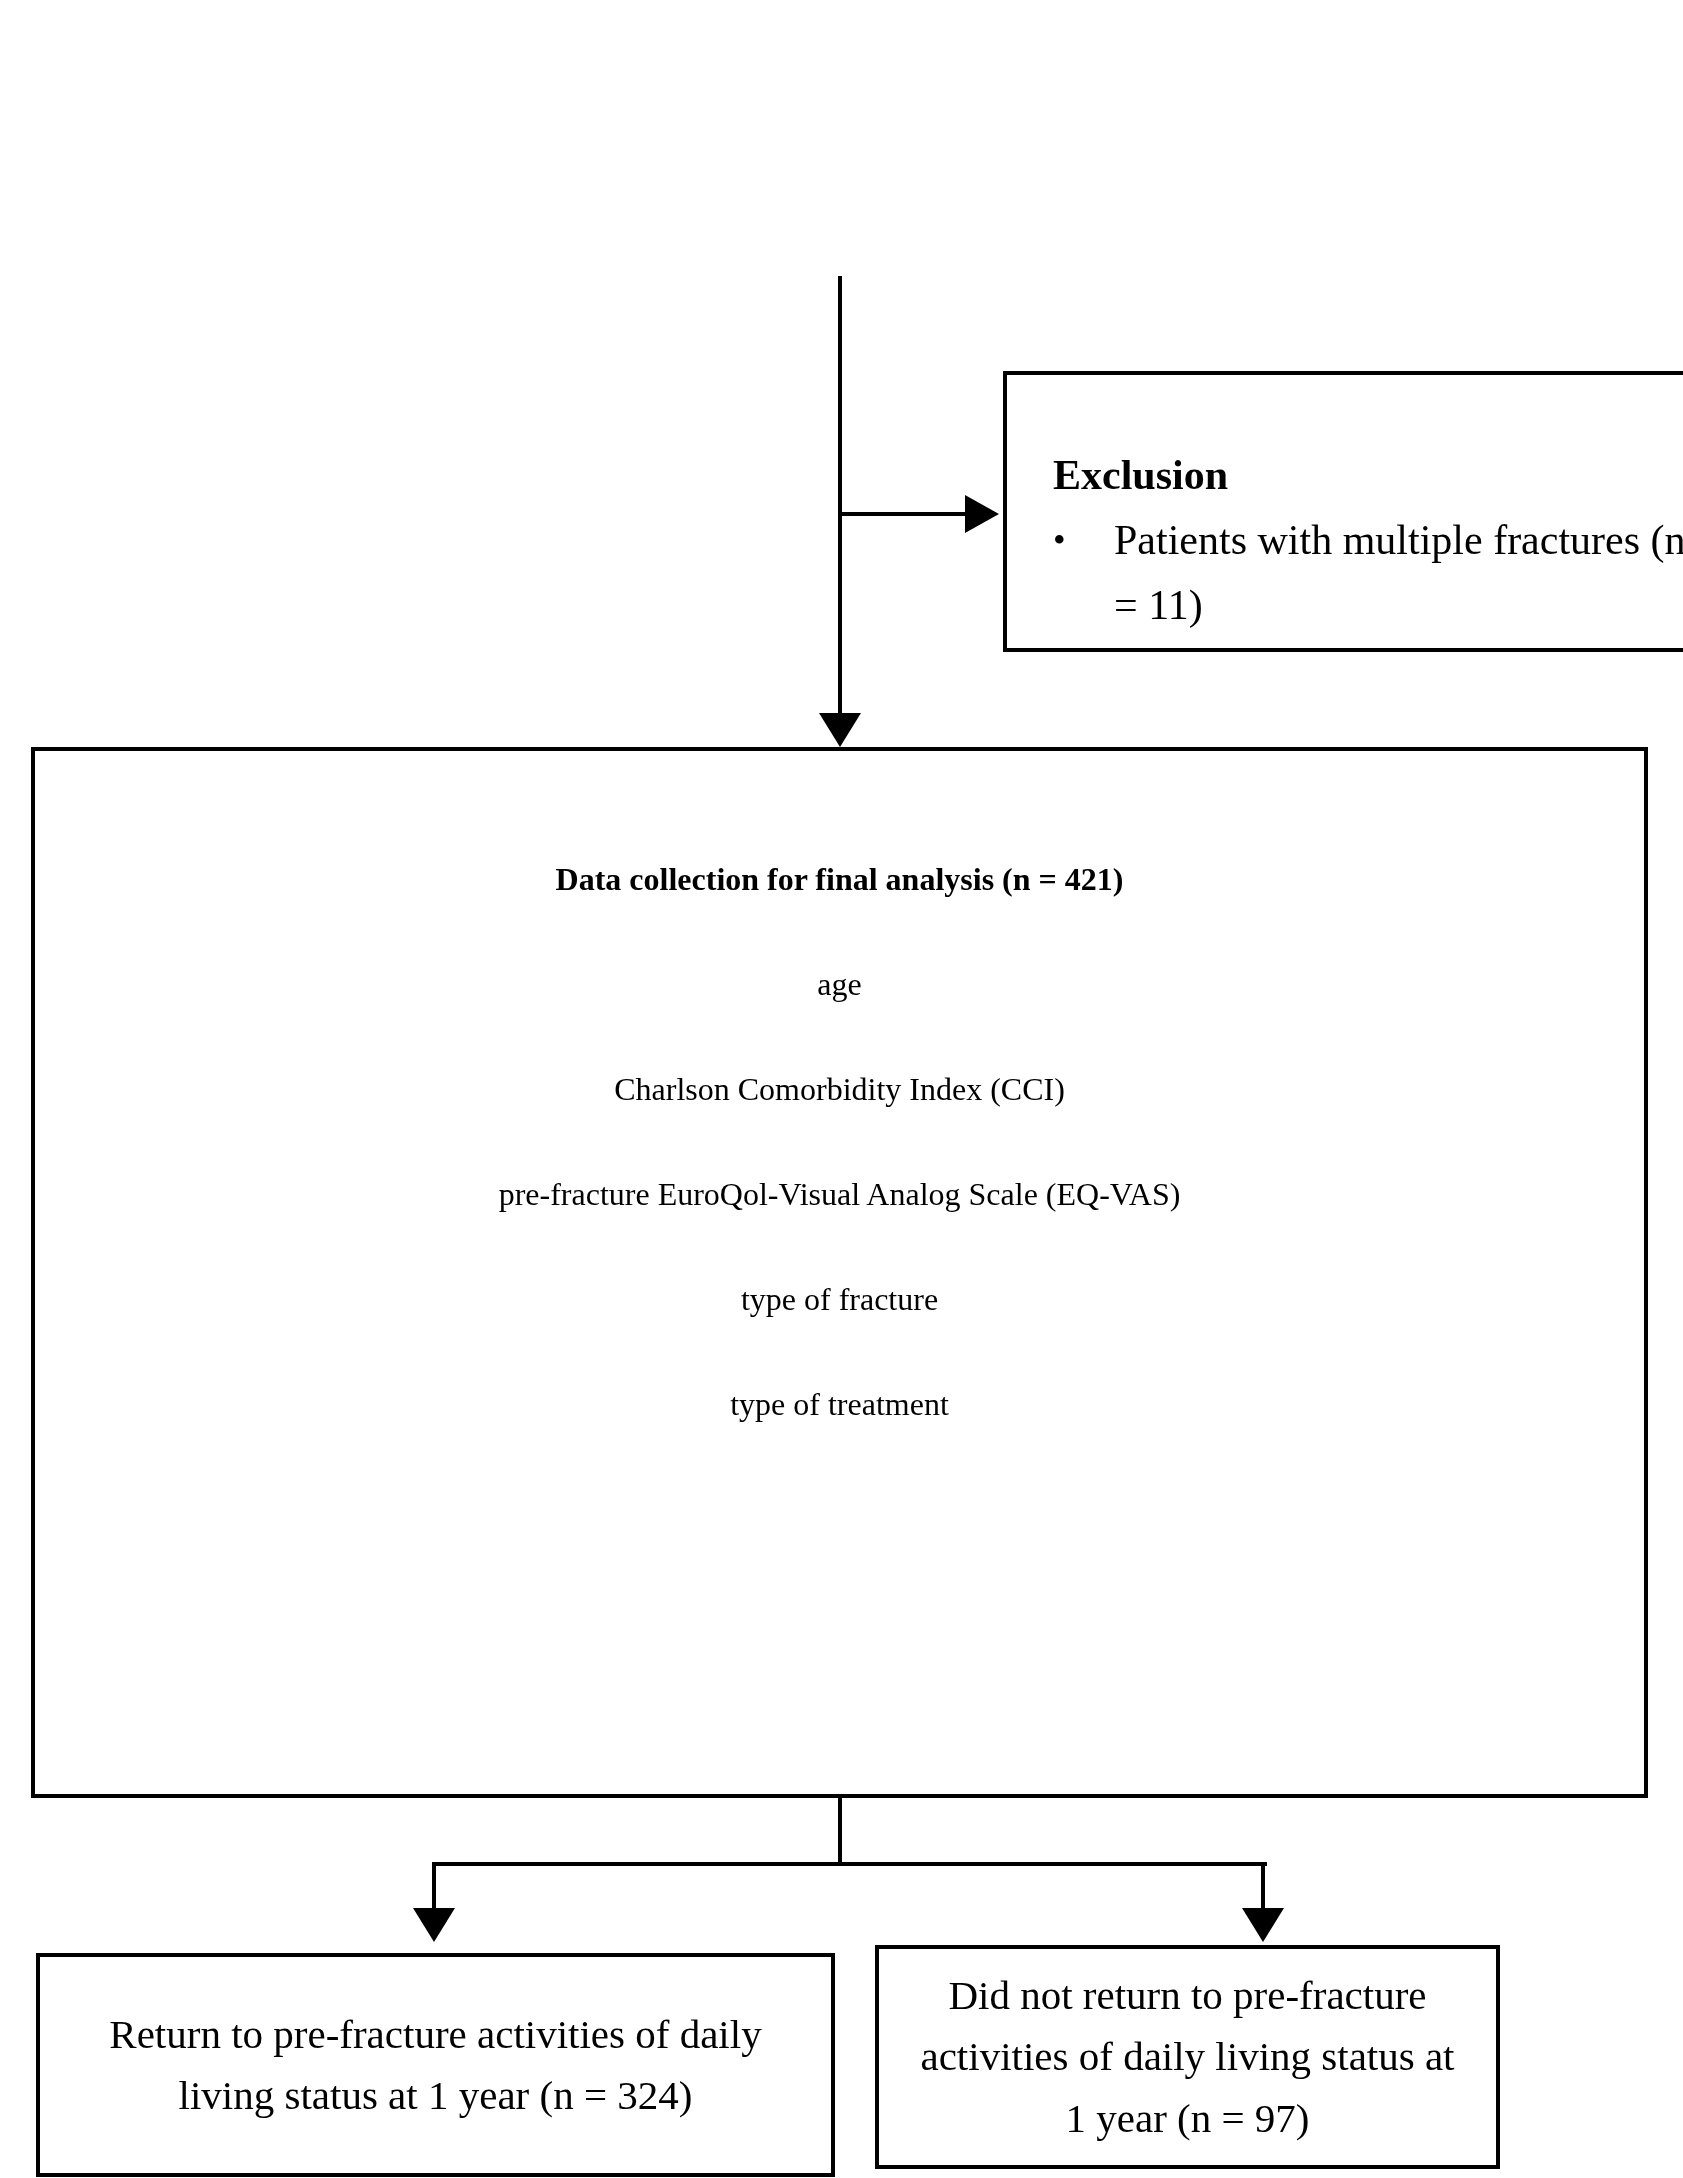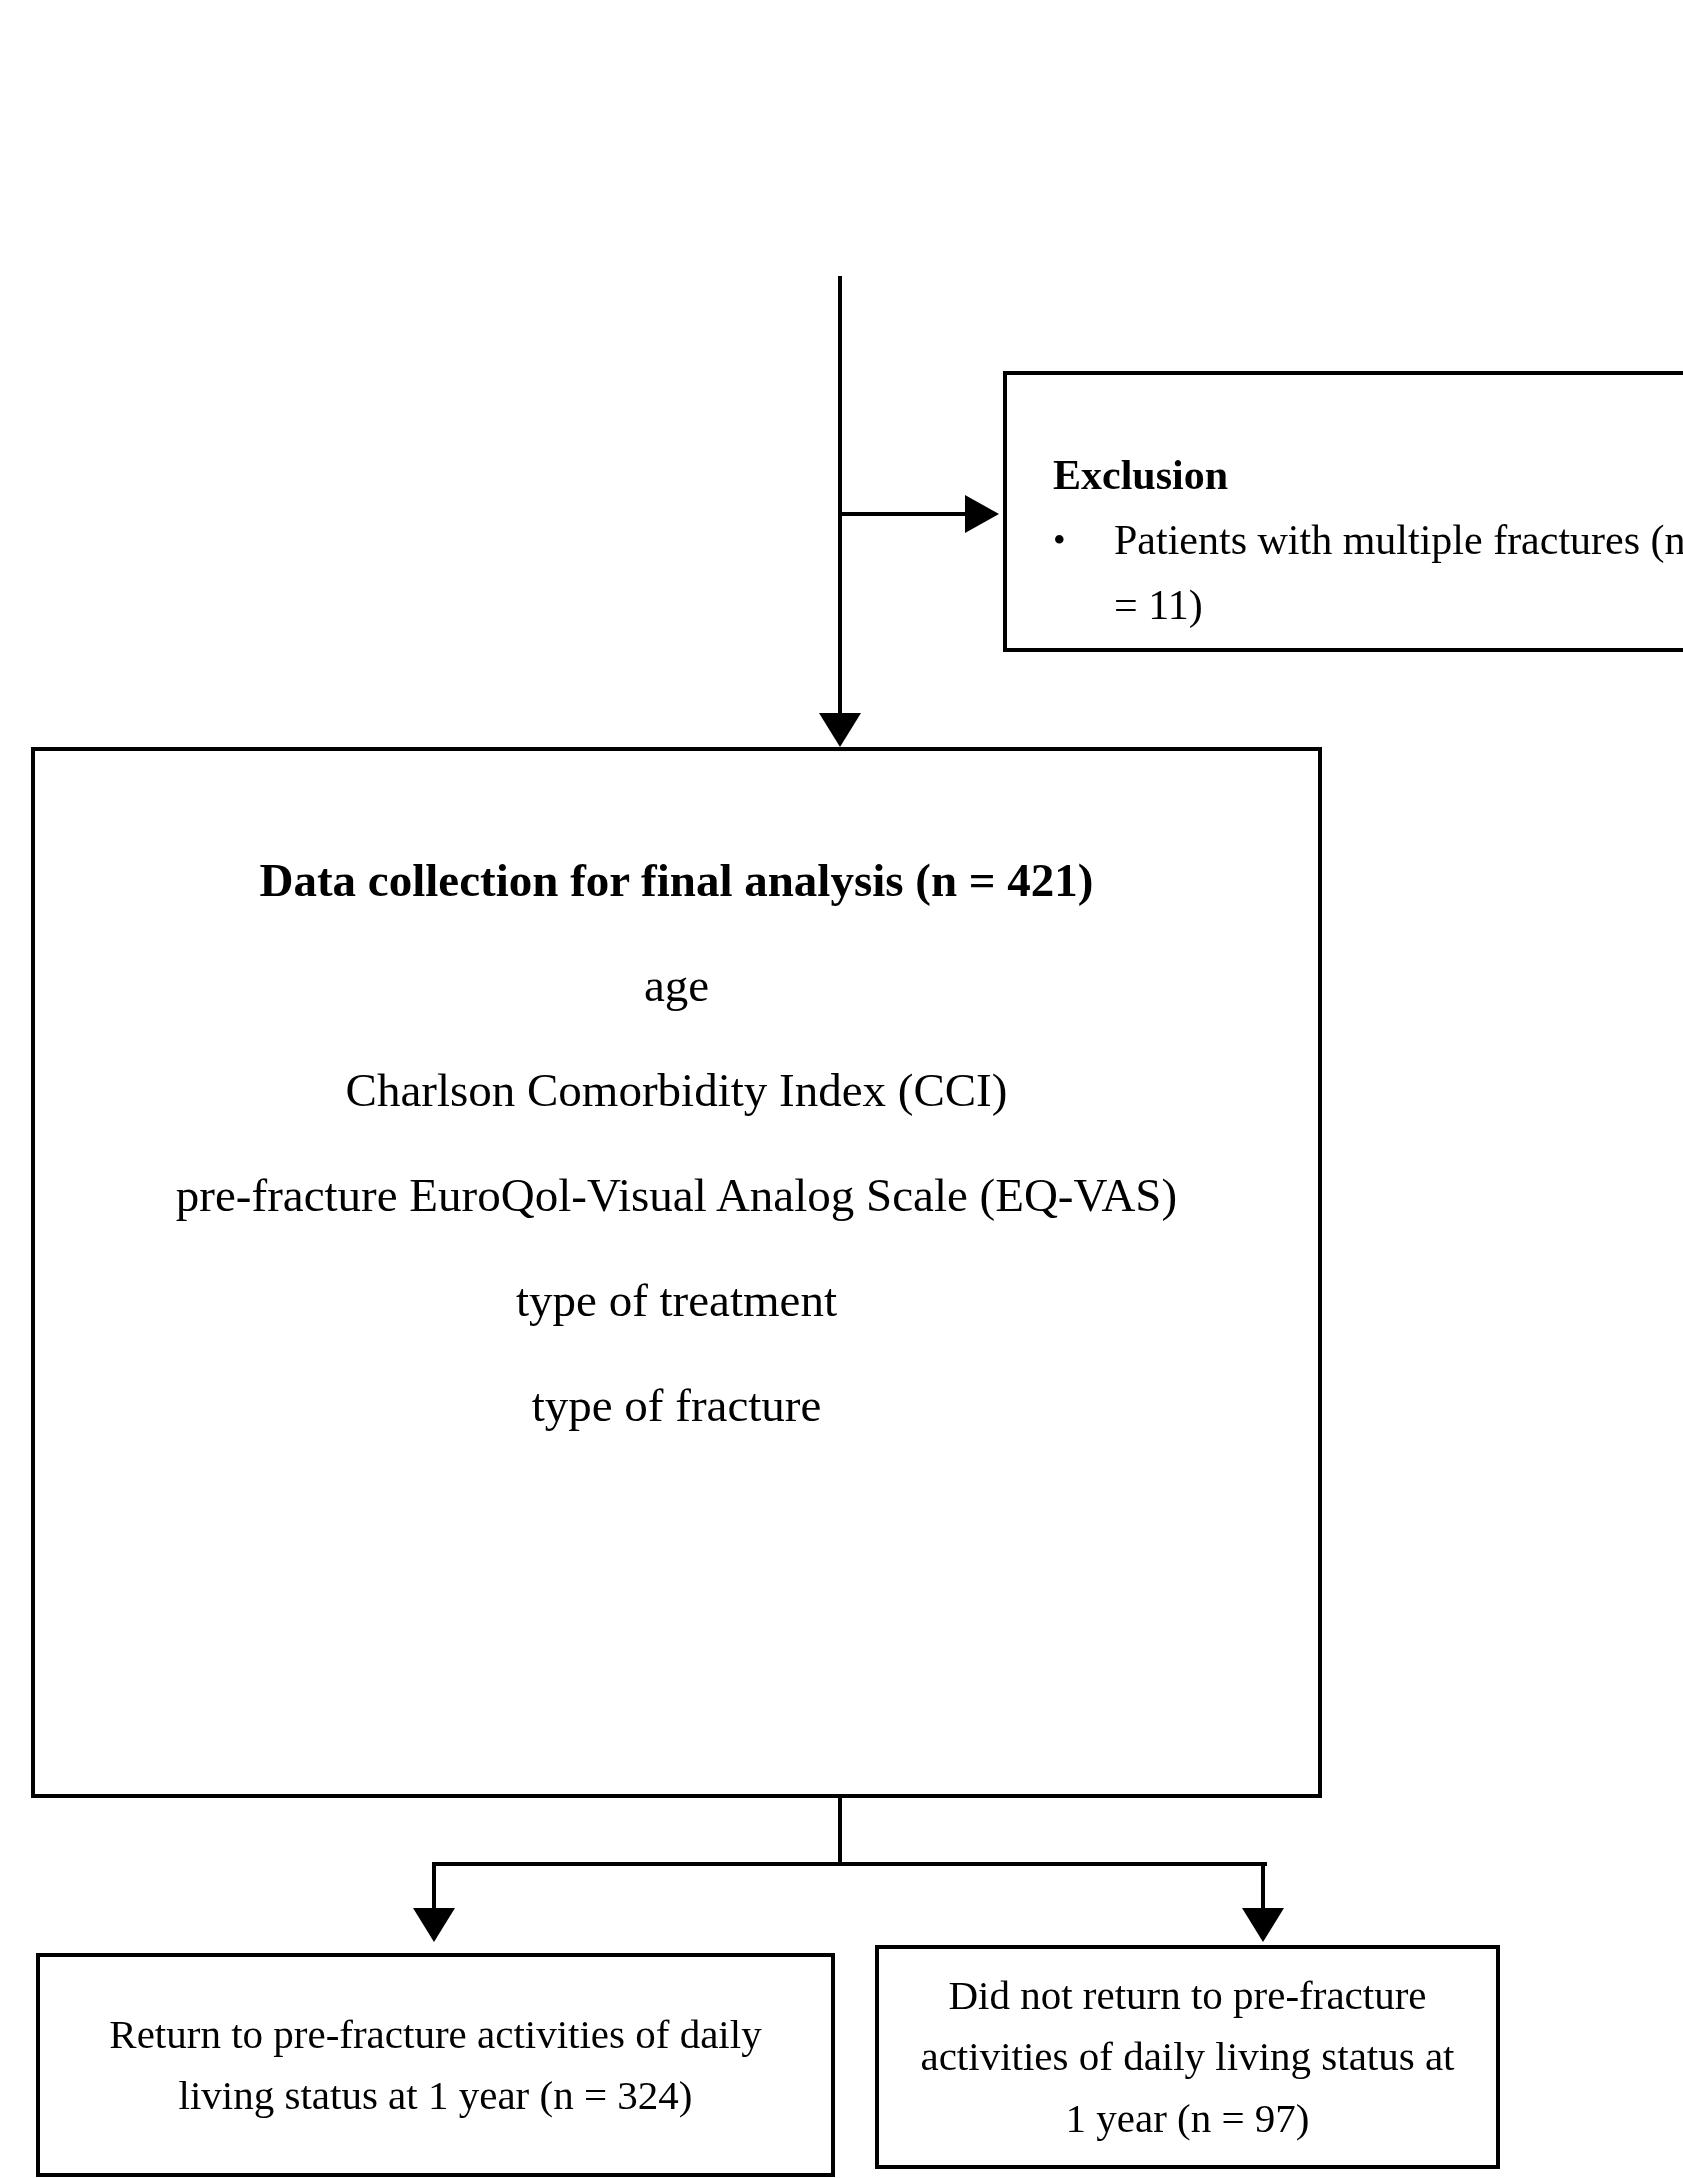--- a/index.html
+++ b/index.html
@@ -55,23 +55,23 @@
     padding: 68px 27px 0 46px;
     text-align: left;
   }
   #exclusion-box .ex-title { font-weight: bold; }
   .bullet-row { display: flex; align-items: flex-start; }
   .bullet-glyph { width: 61px; flex: 0 0 61px; font-size: 36px; line-height: 1.8; }
   .bullet-text { flex: 1; }
 
   
   #main-box {
-    left: 31px; top: 747px; width: 1291px; height: 1051px;
+    left: 31px; top: 747px; width: 1617px; height: 1051px;
     text-align: center;
-    font-size: 47px;
+    font-size: 32px;
     padding-top: 76px;
   }
   .mid-line {
     height: 105px;
     display: flex; align-items: center; justify-content: center;
   }
   .mid-title { font-weight: bold; }
 
   
   .outcome-box {
@@ -113,22 +113,22 @@
       <span class="bullet-glyph">•</span>
       <span class="bullet-text">Patients with multiple fractures (n = 11)</span>
     </div>
   </div>
 
   <div class="box" id="main-box">
     <div class="mid-line mid-title">Data collection for final analysis (n = 421)</div>
     <div class="mid-line">age</div>
     <div class="mid-line">Charlson Comorbidity Index (CCI)</div>
     <div class="mid-line">pre-fracture EuroQol-Visual Analog Scale (EQ-VAS)</div>
+    <div class="mid-line">type of fracture</div>
     <div class="mid-line">type of treatment</div>
-    <div class="mid-line">type of fracture</div>
   </div>
 
   <div class="line" id="connector-stub-vertical"></div>
   <div class="line" id="connector-split-h"></div>
   <div class="line" id="connector-left-drop"></div>
   <div class="line" id="connector-right-drop"></div>
   <div class="arrow-down" id="arrowhead-left-outcome"></div>
   <div class="arrow-down" id="arrowhead-right-outcome"></div>
 
   <div class="box outcome-box" id="outcome-left-box">

